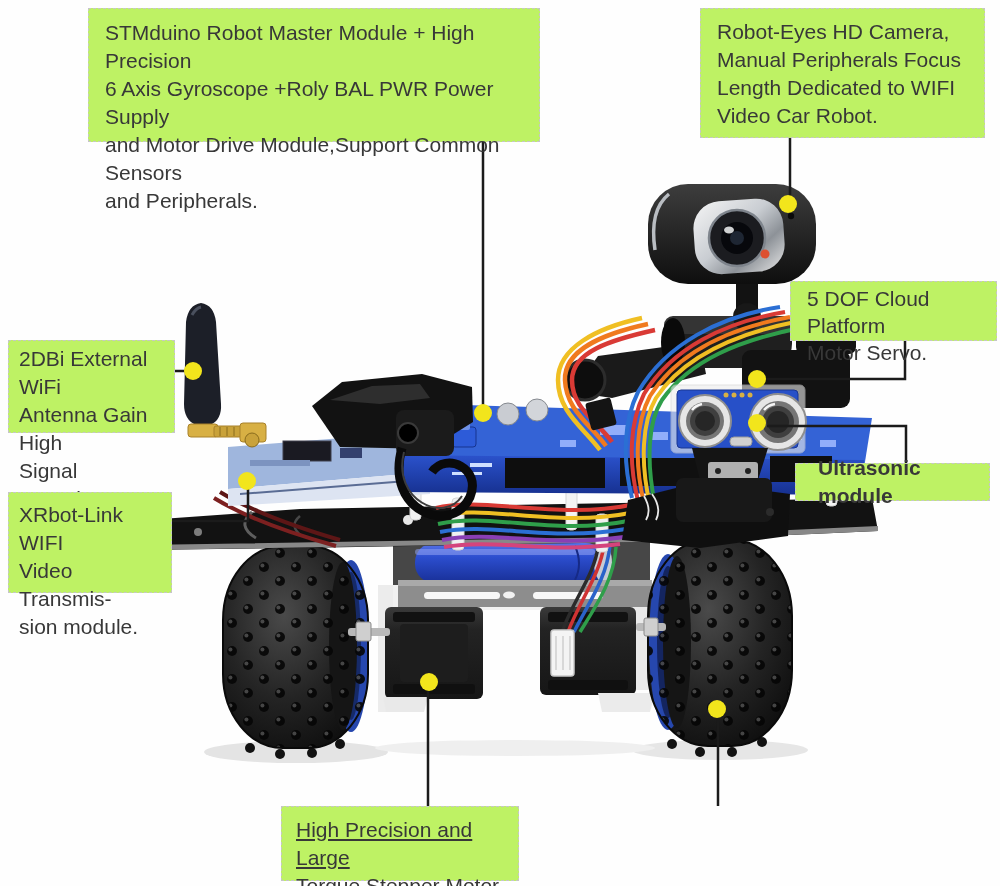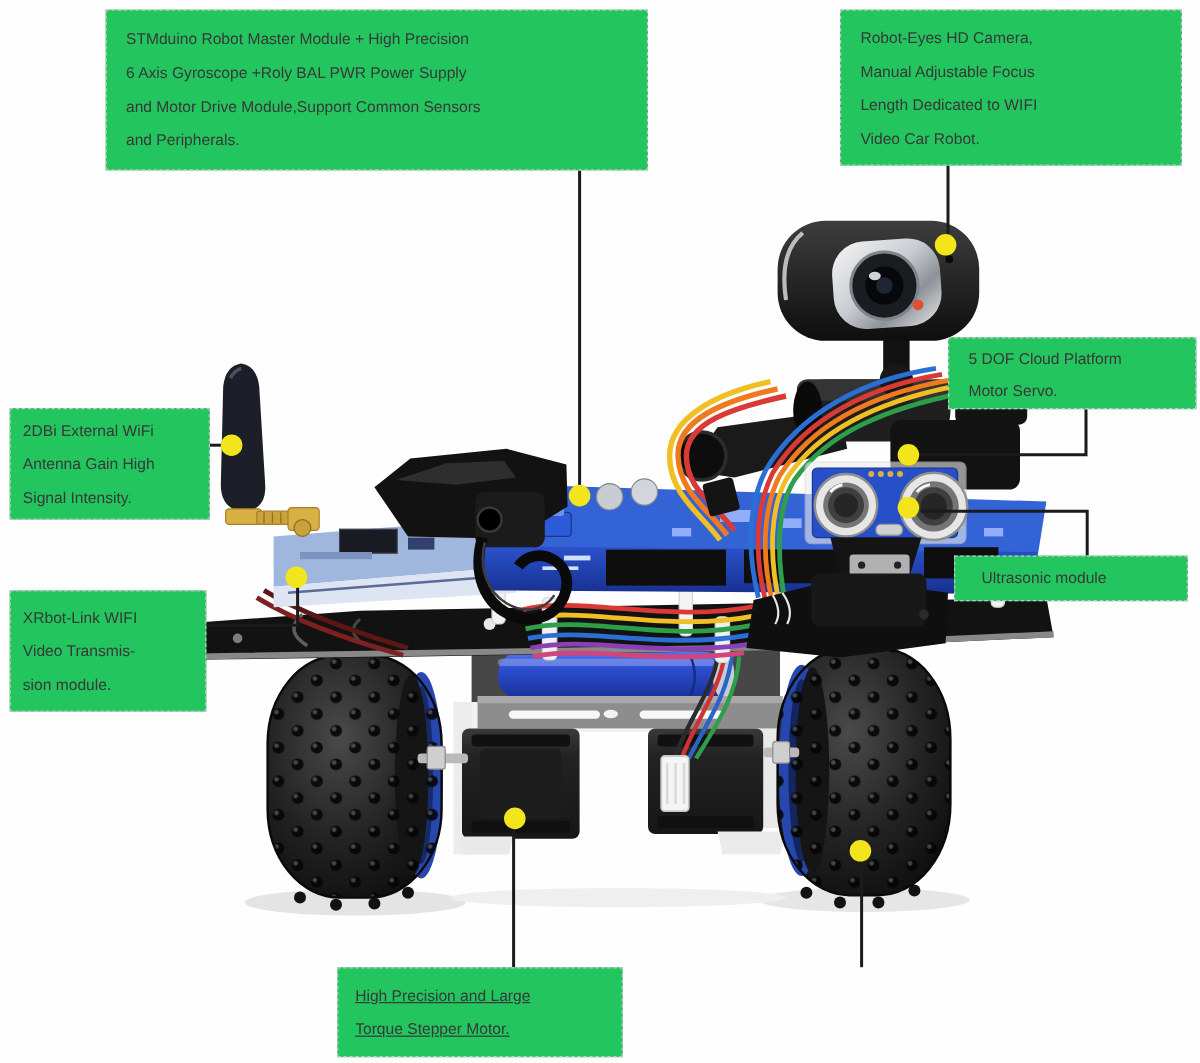--- a/index.html
+++ b/index.html
@@ -2,28 +2,28 @@
 <html><head>
 <meta charset="utf-8">
 <style>
   html,body{margin:0;padding:0;background:#fff;}
   #canvas{
     position:relative;width:1000px;height:886px;background:#fefefe;overflow:hidden;
     font-family:"Liberation Sans", sans-serif;
   }
   #robot-svg{position:absolute;left:0;top:0;}
   .callout{
-    position:absolute;box-sizing:border-box;background:#22c55e;
+    position:absolute;box-sizing:border-box;background:#bef264;
     border:1px dashed #c6c6c6;color:#383838;
-    font-size:13px;line-height:28px;white-space:pre-line;
+    font-size:21px;line-height:28px;white-space:pre-line;
   }
   .c1{left:88px;top:8px;width:452px;height:134px;padding:10px 16px;}
   .c2{left:700px;top:8px;width:285px;height:130px;padding:9px 16px;}
   .c3{left:790px;top:281px;width:207px;height:60px;padding:3px 16px;line-height:27px;}
-  .c4{left:795px;top:463px;width:195px;height:38px;display:flex;align-items:center;padding-left:22px;}
+  .c4{left:795px;top:463px;width:195px;height:38px;display:flex;align-items:center;padding-left:22px;font-weight:bold;}
   .c5{left:8px;top:340px;width:167px;height:93px;padding:4px 10px;}
   .c6{left:8px;top:492px;width:164px;height:101px;padding:8px 10px;}
   .c7{left:281px;top:806px;width:238px;height:75px;padding:9px 14px;text-decoration:underline;}
   .c8{left:650px;top:806px;width:140px;height:75px;padding:9px 14px;}
 </style>
 </head>
 <body>
 
 <div id="canvas">
 
@@ -348,21 +348,21 @@
     <circle cx="429" cy="682" r="9"></circle>
     <circle cx="717" cy="709" r="9"></circle>
   </g>
 </svg>
 
   <div class="callout c1">STMduino Robot Master Module + High Precision
 6 Axis Gyroscope +Roly BAL PWR Power Supply
 and Motor Drive Module,Support Common Sensors
 and Peripherals.</div>
   <div class="callout c2">Robot-Eyes HD Camera,
-Manual Adjustable Focus
+Manual Peripherals Focus
 Length Dedicated to WIFI
 Video Car Robot.</div>
   <div class="callout c3">5 DOF Cloud Platform
 Motor Servo.</div>
   <div class="callout c4">Ultrasonic module</div>
   <div class="callout c5">2DBi External WiFi
 Antenna Gain High
 Signal Intensity.</div>
   <div class="callout c6">XRbot-Link WIFI
 Video Transmis-

